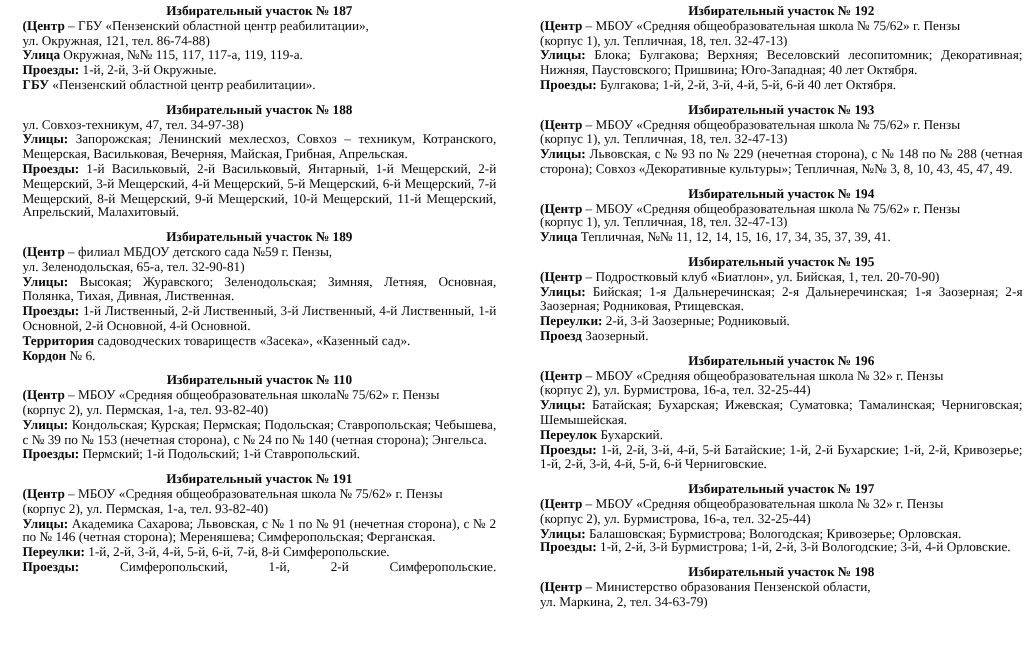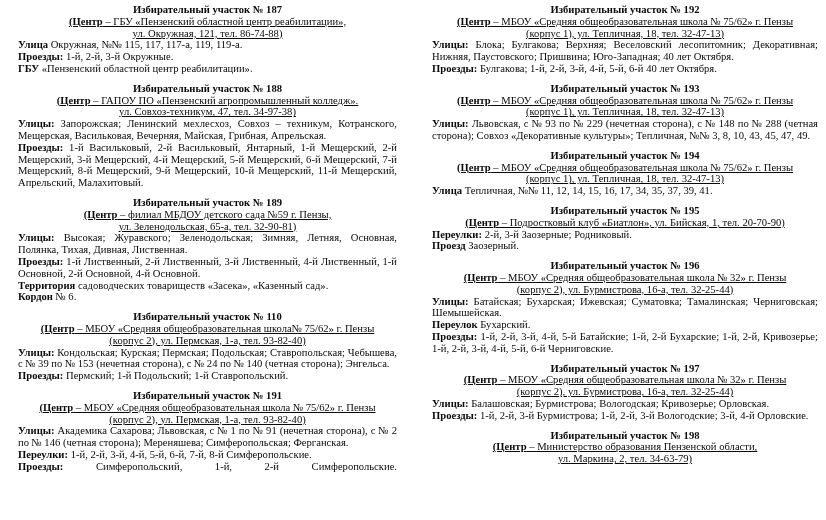--- a/index.html
+++ b/index.html
@@ -31,22 +31,20 @@
     padding: 4px 8px 0 19px;
   }
   .section {
     margin: 0 0 8px 0;
   }
   .title {
     font-weight: bold;
     text-align: center;
   }
   .center-line {
-    text-align: center;
-    text-decoration: underline;
   }
   .center-line b {
     font-weight: bold;
   }
   .para {
     margin: 0;
     text-align: justify;
     font-family: Liberation Serif, serif;
   }
   .para.stretch {
@@ -64,21 +62,20 @@
       <div class="section">
         <div class="title">Избирательный участок № 187</div>
         <div class="center-line"><b>(Центр</b> – ГБУ «Пензенский областной центр реабилитации»,</div>
         <div class="center-line">ул. Окружная, 121, тел. 86-74-88)</div>
         <p class="para"><b class="label">Улица</b> Окружная, №№ 115, 117, 117-а, 119, 119-а.</p>
         <p class="para"><b class="label">Проезды:</b> 1-й, 2-й, 3-й Окружные.</p>
         <p class="para"><b class="label">ГБУ</b> «Пензенский областной центр реабилитации».</p>
       </div>
       <div class="section">
         <div class="title">Избирательный участок № 188</div>
-        <div class="center-line"><b>(Центр</b> – ГАПОУ ПО «Пензенский агропромышленный колледж».</div>
         <div class="center-line">ул. Совхоз-техникум, 47, тел. 34-97-38)</div>
         <p class="para"><b class="label">Улицы:</b> Запорожская; Ленинский мехлесхоз, Совхоз – техникум, Котранского, Мещерская, Васильковая, Вечерняя, Майская, Грибная, Апрельская.</p>
         <p class="para"><b class="label">Проезды:</b> 1-й Васильковый, 2-й Васильковый, Янтарный, 1-й Мещерский, 2-й Мещерский, 3-й Мещерский, 4-й Мещерский, 5-й Мещерский, 6-й Мещерский, 7-й Мещерский, 8-й Мещерский, 9-й Мещерский, 10-й Мещерский, 11-й Мещерский, Апрельский, Малахитовый.</p>
       </div>
       <div class="section">
         <div class="title">Избирательный участок № 189</div>
         <div class="center-line"><b>(Центр</b> – филиал МБДОУ детского сада №59 г. Пензы,</div>
         <div class="center-line">ул. Зеленодольская, 65-а, тел. 32-90-81)</div>
         <p class="para"><b class="label">Улицы:</b> Высокая; Журавского; Зеленодольская; Зимняя, Летняя, Основная, Полянка, Тихая, Дивная, Лиственная.</p>
         <p class="para"><b class="label">Проезды:</b> 1-й Лиственный, 2-й Лиственный, 3-й Лиственный, 4-й Лиственный, 1-й Основной, 2-й Основной, 4-й Основной.</p>
@@ -117,20 +114,21 @@
       </div>
       <div class="section">
         <div class="title">Избирательный участок № 194</div>
         <div class="center-line"><b>(Центр</b> – МБОУ «Средняя общеобразовательная школа № 75/62» г. Пензы</div>
         <div class="center-line">(корпус 1), ул. Тепличная, 18, тел. 32-47-13)</div>
         <p class="para"><b class="label">Улица</b> Тепличная, №№ 11, 12, 14, 15, 16, 17, 34, 35, 37, 39, 41.</p>
       </div>
       <div class="section">
         <div class="title">Избирательный участок № 195</div>
         <div class="center-line"><b>(Центр</b> – Подростковый клуб «Биатлон», ул. Бийская, 1, тел. 20-70-90)</div>
+        <p class="para"><b class="label">Улицы:</b> Бийская; 1-я Дальнеречинская; 2-я Дальнеречинская; 1-я Заозерная; 2-я Заозерная; Родниковая, Ртищевская.</p>
         <p class="para"><b class="label">Переулки:</b> 2-й, 3-й Заозерные; Родниковый.</p>
         <p class="para"><b class="label">Проезд</b> Заозерный.</p>
       </div>
       <div class="section">
         <div class="title">Избирательный участок № 196</div>
         <div class="center-line"><b>(Центр</b> – МБОУ «Средняя общеобразовательная школа № 32» г. Пензы</div>
         <div class="center-line">(корпус 2), ул. Бурмистрова, 16-а, тел. 32-25-44)</div>
         <p class="para"><b class="label">Улицы:</b> Батайская; Бухарская; Ижевская; Суматовка; Тамалинская; Черниговская; Шемышейская.</p>
         <p class="para"><b class="label">Переулок</b> Бухарский.</p>
         <p class="para"><b class="label">Проезды:</b> 1-й, 2-й, 3-й, 4-й, 5-й Батайские; 1-й, 2-й Бухарские; 1-й, 2-й, Кривозерье; 1-й, 2-й, 3-й, 4-й, 5-й, 6-й Черниговские.</p>

